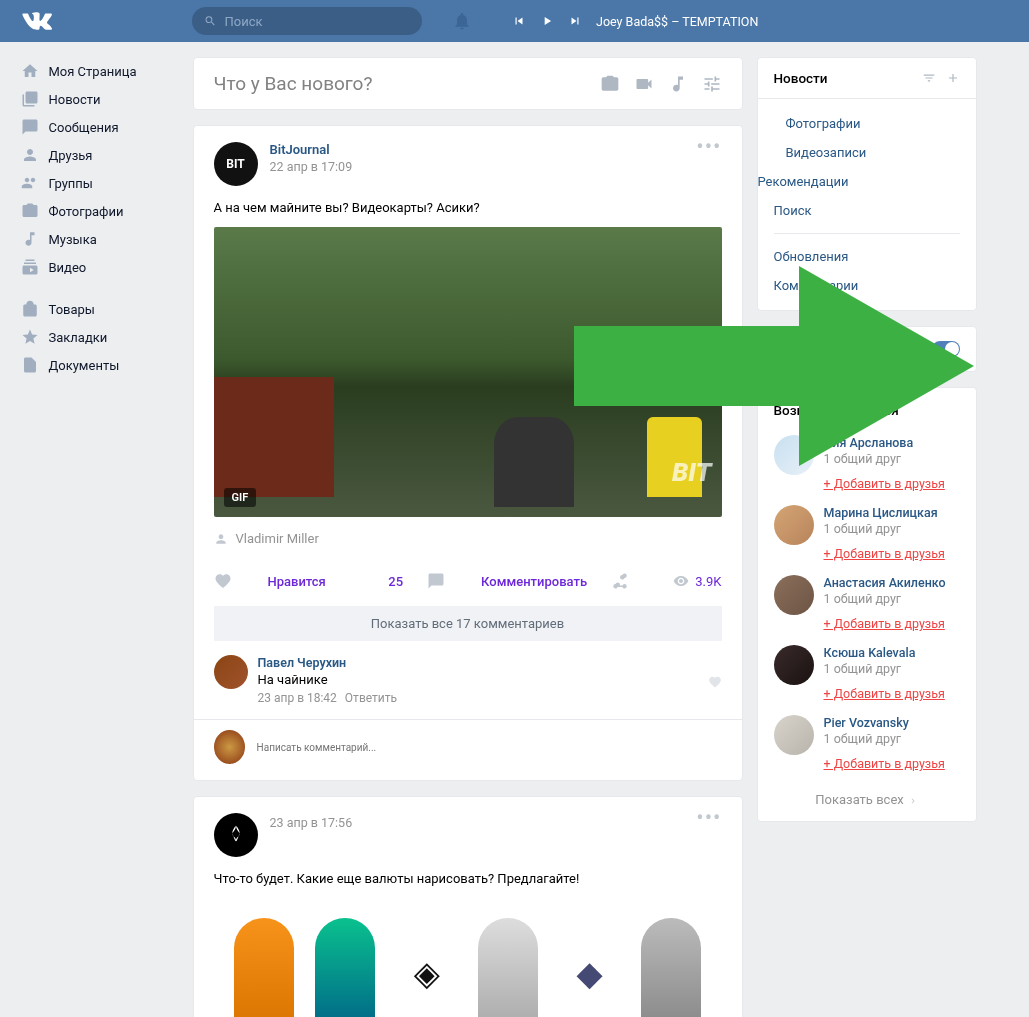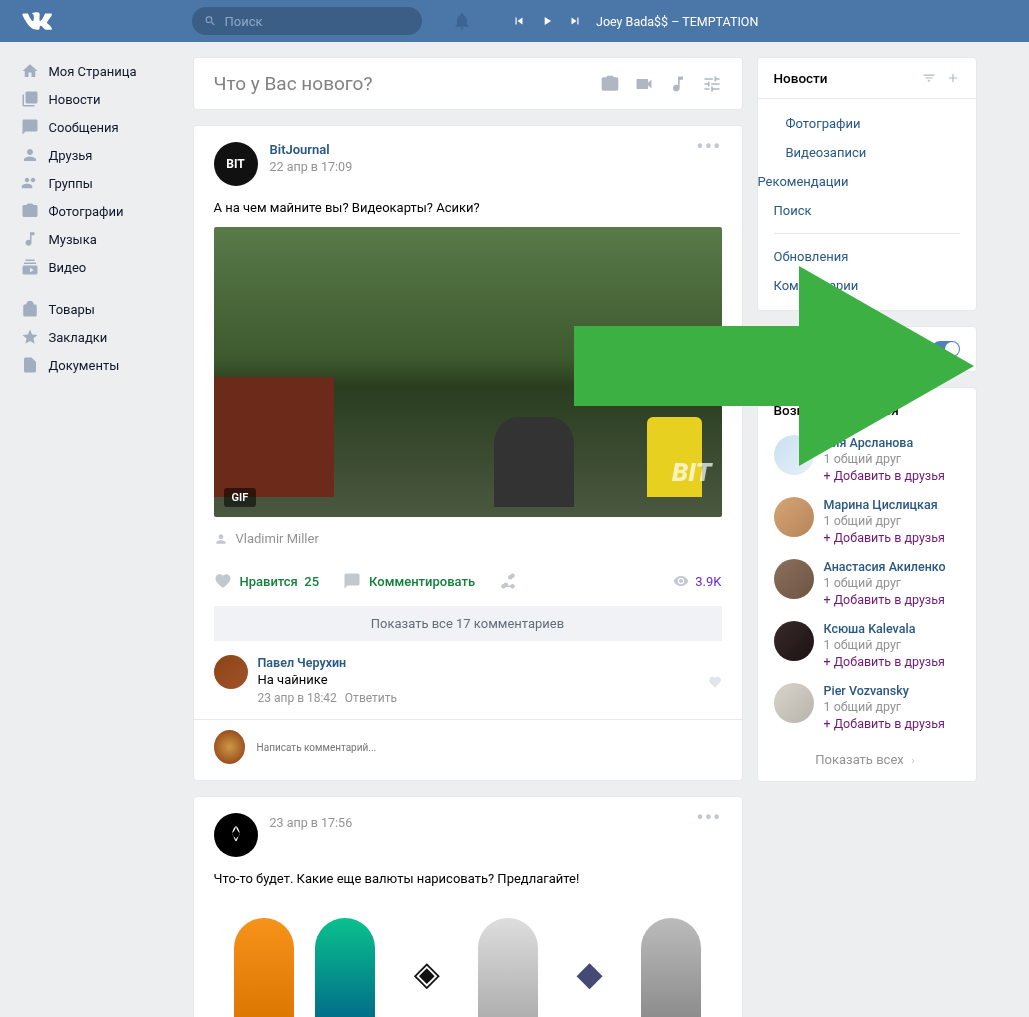--- a/index.html
+++ b/index.html
@@ -43,21 +43,21 @@
 .post-media { margin: 0 20px; position: relative; }
 .forest-img { width: 100%; height: 290px; display: block; background: linear-gradient(180deg, #5a7a4a 0%, #3d5a2e 45%, #2a3d1f 55%, #4a5840 100%); border-radius: 2px; position: relative; overflow: hidden; }
 .gif-badge { position: absolute; bottom: 10px; left: 10px; background: rgba(0,0,0,0.55); color: #fff; font-size: 11px; font-weight: 600; padding: 3px 8px; border-radius: 3px; }
 .bit-mark { position: absolute; bottom: 30px; right: 10px; color: rgba(255,255,255,0.7); font-size: 26px; font-weight: 900; font-style: italic; }
 .arrow-green { position: absolute; top: 140px; left: 380px; z-index: 5; }
 
 .post-linked { display: flex; align-items: center; padding: 14px 20px; color: #939393; font-size: 13px; }
 .post-linked svg { width: 14px; height: 14px; fill: #c2c8cf; margin-right: 8px; }
 
 .post-actions { display: flex; align-items: center; padding: 12px 20px 16px; }
-.act-btn { display: flex; align-items: center; color: #15803d; font-size: 13px; font-weight: 500; margin-right: 24px; cursor: pointer; }
+.act-btn { display: flex; align-items: center; color: #6d28d9; font-size: 13px; font-weight: 500; margin-right: 24px; cursor: pointer; gap: 28px; }
 .act-btn svg { width: 18px; height: 18px; fill: #c2c8cf; margin-right: 8px; }
 .spacer { flex: 1; }
 .views { display: flex; align-items: center; color: #6d28d9; font-size: 13px; }
 .views svg { width: 16px; height: 16px; fill: #c2c8cf; margin-right: 6px; }
 
 .show-comments { margin: 0 20px 12px; background: #f0f2f5; color: #626d7a; font-size: 13px; text-align: center; padding: 10px; border-radius: 0; cursor: pointer; }
 
 .comment { display: flex; padding: 2px 20px 10px; }
 .comment-avatar { width: 34px; height: 34px; border-radius: 50%; background: linear-gradient(135deg,#8b4513,#a0522d); }
 .comment-body { margin-left: 10px; flex: 1; }
@@ -101,21 +101,21 @@
 .friend { display: flex; padding: 7px 16px; }
 .friend-ava { width: 40px; height: 40px; border-radius: 50%; background: #ccc; flex-shrink: 0; }
 .friend-ava.f1 { background: linear-gradient(135deg,#c8e0f0,#e8f0f8); }
 .friend-ava.f2 { background: linear-gradient(135deg,#d4a574,#b8845c); }
 .friend-ava.f3 { background: linear-gradient(135deg,#8b6f5c,#6d5443); }
 .friend-ava.f4 { background: linear-gradient(135deg,#3a2a2a,#1a1212); }
 .friend-ava.f5 { background: linear-gradient(135deg,#d8d4cc,#b8b4ac); }
 .friend-meta { margin-left: 10px; font-size: 12.5px; }
 .friend-name { color: #2a5885; font-weight: 500; }
 .friend-mutual { color: #939393; margin-top: 1px; }
-.friend-add { color: #701a75; margin-top: 2px; cursor: pointer; }
+.friend-add { color: #ef4444; margin-top: 10px; cursor: pointer; text-decoration: underline; }
 .show-all { text-align: center; padding: 14px; color: #939393; font-size: 13px; cursor: pointer; }
 .show-all svg { width: 10px; height: 10px; fill: #c2c8cf; margin-left: 4px; vertical-align: middle; }
 </style>
 </head>
 <body>
 
 <div class="header">
   <svg class="logo" viewBox="0 0 24 24">
       <path d="M13.162 18.994c.609 0 .858-.406.851-.915-.031-1.917.714-2.949 2.059-1.604 1.488 1.488 1.796 2.519 3.603 2.519h3.2c.808 0 1.126-.26 1.126-.668 0-.863-1.421-2.386-2.625-3.504-1.686-1.565-1.765-1.602-.313-3.486 1.801-2.339 4.157-5.336 2.073-5.336h-3.981c-.772 0-.828.435-1.103 1.083-.995 2.347-2.886 5.387-3.604 4.922-.751-.485-.407-2.406-.35-5.261.015-.754.011-1.271-1.141-1.539-.629-.145-1.241-.205-1.809-.205-2.273 0-3.841.953-2.95 1.119 1.571.293 1.42 3.692 1.054 5.16-.638 2.556-3.036-2.024-4.035-4.305-.241-.548-.315-.974-1.175-.974H1.04c-.492 0-.787.16-.787.516 0 .602 2.96 6.72 5.786 9.77 2.756 2.975 5.48 2.708 7.123 2.708z"></path>
     </svg>

